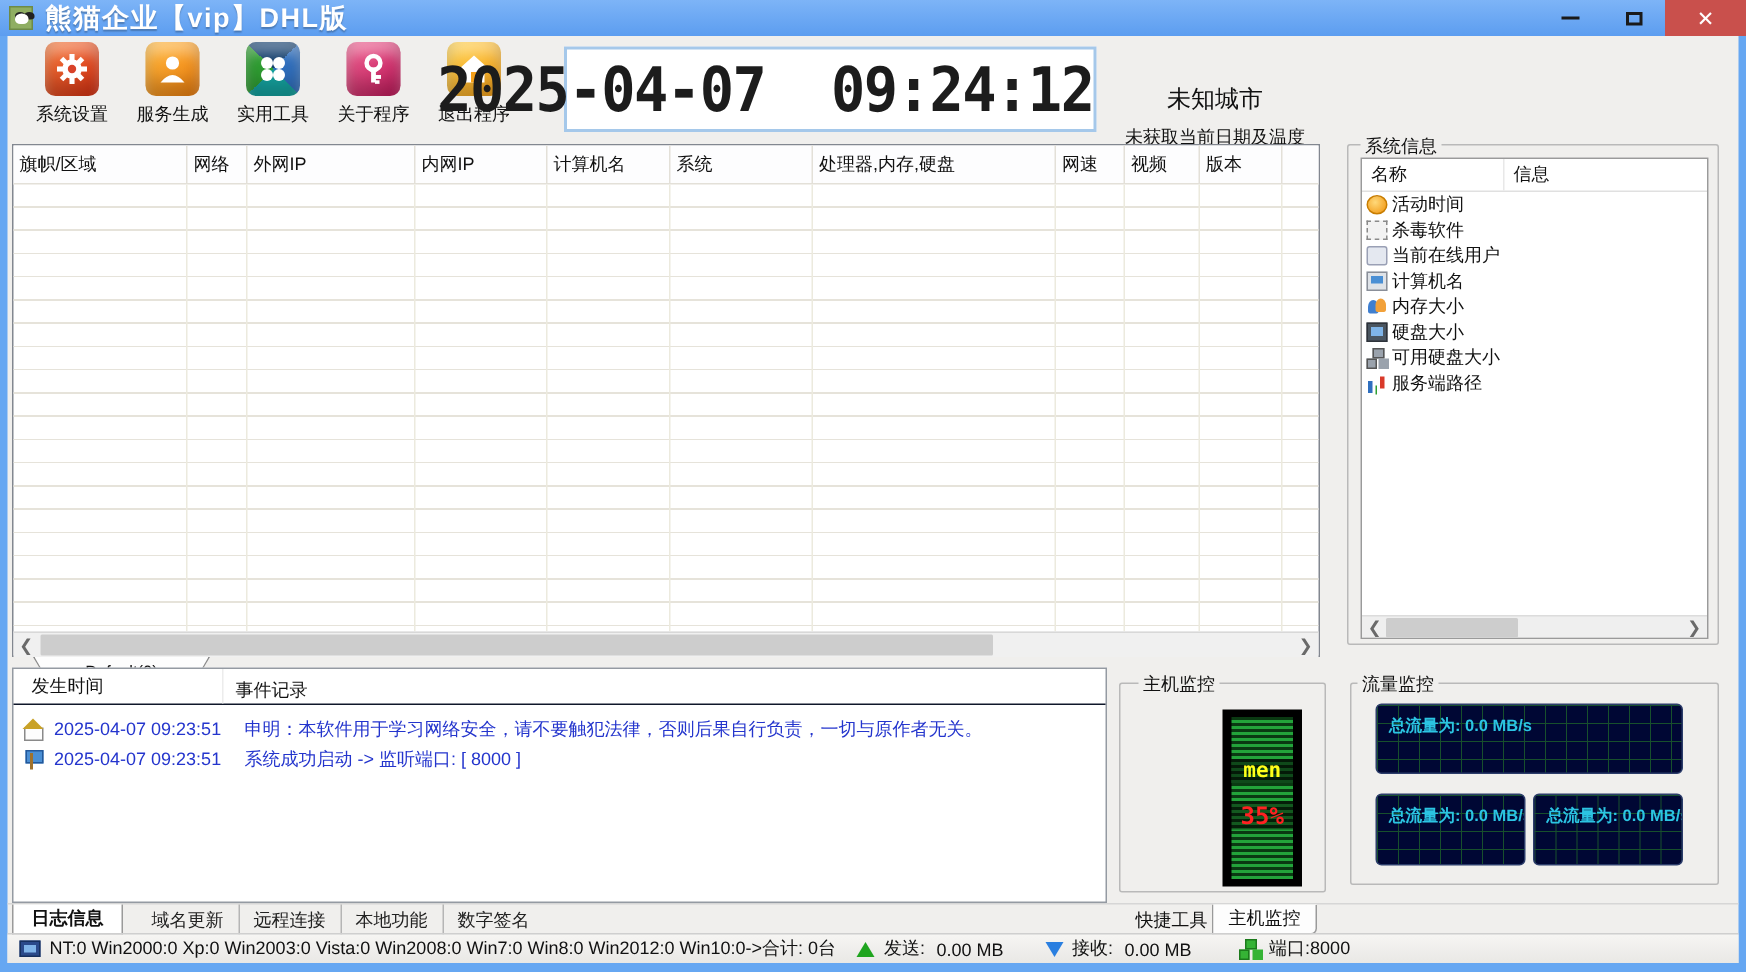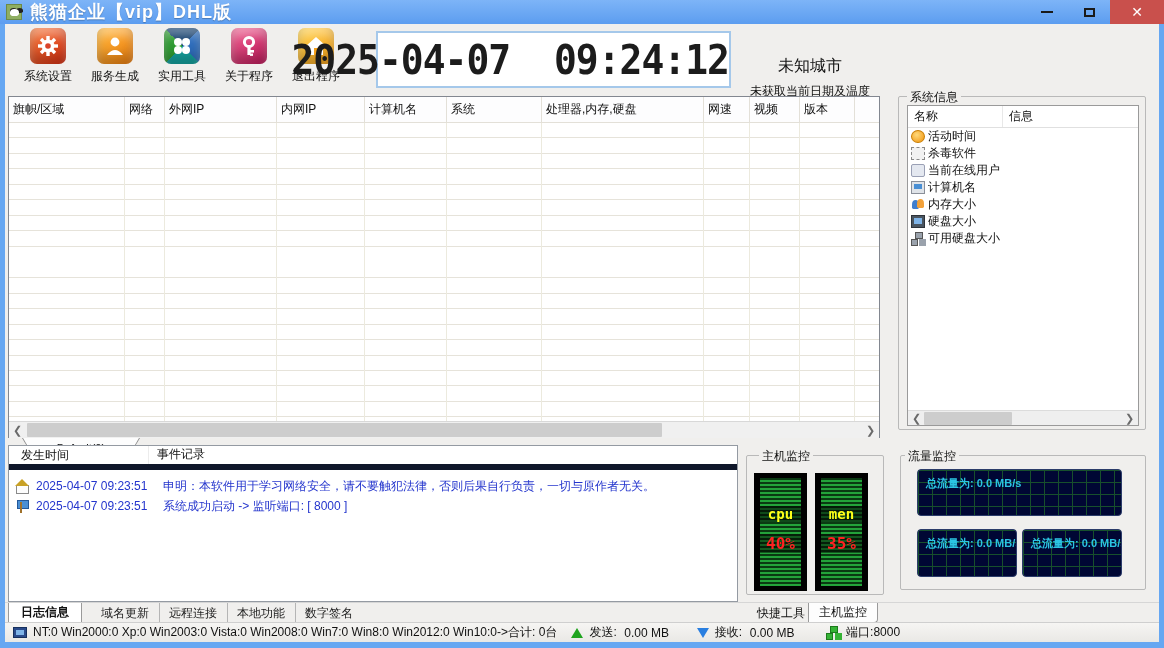--- a/index.html
+++ b/index.html
@@ -104,21 +104,21 @@
   .i-monitor::before { content:""; position:absolute; left:2px; top:2px; width:8px; height:6px; background:#7fb4e8; }
   .i-net { background:transparent; }
   .i-net::before { content:""; position:absolute; left:4px; top:0; width:6px; height:5px; background:#9aa2ac; border:1px solid #555; }
   .i-net::after { content:""; position:absolute; left:0; top:7px; width:5px; height:5px; background:#9aa2ac; border:1px solid #555; box-shadow:8px 0 0 #9aa2ac; }
   .i-chart { background:transparent; }
   .i-chart::before { content:""; position:absolute; left:1px; bottom:0; width:3px; height:8px; background:#2f6fbf;
     box-shadow:4px 2px 0 -1px #2f9e32, 8px -3px 0 0 #d93a2a; }
 
   
   .log-panel { position:absolute; left:3px; top:421px; width:730px; height:157px; background:#fff; border:1px solid #949aa2; }
-  .log-header { display:flex; height:24px; border-bottom:6px solid #0f172a; align-items:flex-start; }
+  .log-header { display:flex; height:24px; border-bottom:1px solid #0f172a; align-items:flex-end; }
   .log-header .h1 { width:140px; padding-left:12px; border-right:1px solid #ececec; height:100%; display:flex; align-items:center;}
   .log-header .h2 { padding-left:8px; }
   .log-row { display:flex; align-items:center; height:20px; color:#2435cd; }
   .log-ic { width:15px; height:14px; margin:0 6px 0 6px; flex:0 0 auto; position:relative; }
   .i-loghome::before { content:""; position:absolute; left:1px; top:6px; width:11px; height:7px; background:#fdfdfd; border:1px solid #8a8a8a; }
   .i-loghome::after { content:""; position:absolute; left:0; top:0; border-left:7px solid transparent;
     border-right:7px solid transparent; border-bottom:7px solid #c9a227; }
   .i-flag::before { content:""; position:absolute; left:2px; top:1px; width:10px; height:7px; background:#4a8fd4; border:1px solid #23589a; }
   .i-flag::after { content:""; position:absolute; left:5px; top:3px; width:2px; height:11px; background:#a0722c; }
   .log-time { width:118px; flex:0 0 auto; }
@@ -318,20 +318,24 @@
           <span>内存大小</span>
         </div>
         <div class="si-row">
           <span class="si-ic i-monitor"></span>
           <span>硬盘大小</span>
         </div>
         <div class="si-row">
           <span class="si-ic i-net"></span>
           <span>可用硬盘大小</span>
         </div>
+        <div class="si-row">
+          <span class="si-ic i-chart"></span>
+          <span>服务端路径</span>
+        </div>
         <div class="si-scroll">
           <div class="hs-arrow hs-left">❮</div>
           <div class="hs-thumb"></div>
           <div class="hs-arrow hs-right">❯</div>
         </div>
       </div>
     </div>
 
     <div class="log-panel">
       <div class="log-header">
@@ -346,26 +350,20 @@
       </div>
       <div class="log-row">
         <span class="log-ic i-flag"></span>
         <span class="log-time">2025-04-07 09:23:51</span>
         <span class="log-msg">系统成功启动 -&gt; 监听端口: [ 8000 ]</span>
       </div>
     </div>
 
     <div class="gbox" style="left:741px; top:431px; width:138px; height:140px;">
       <div class="gbox-legend" style="left:12px;">主机监控</div>
-      <div class="meter" style="left:7px;">
-        <div class="meter-inner">
-          <div class="meter-label">cpu</div>
-          <div class="meter-value">40%</div>
-        </div>
-      </div>
       <div class="meter" style="left:68px;">
         <div class="meter-inner">
           <div class="meter-label">men</div>
           <div class="meter-value">35%</div>
         </div>
       </div>
     </div>
 
     <div class="gbox" style="left:895px; top:431px; width:246px; height:135px;">
       <div class="gbox-legend" style="left:4px;">流量监控</div>

